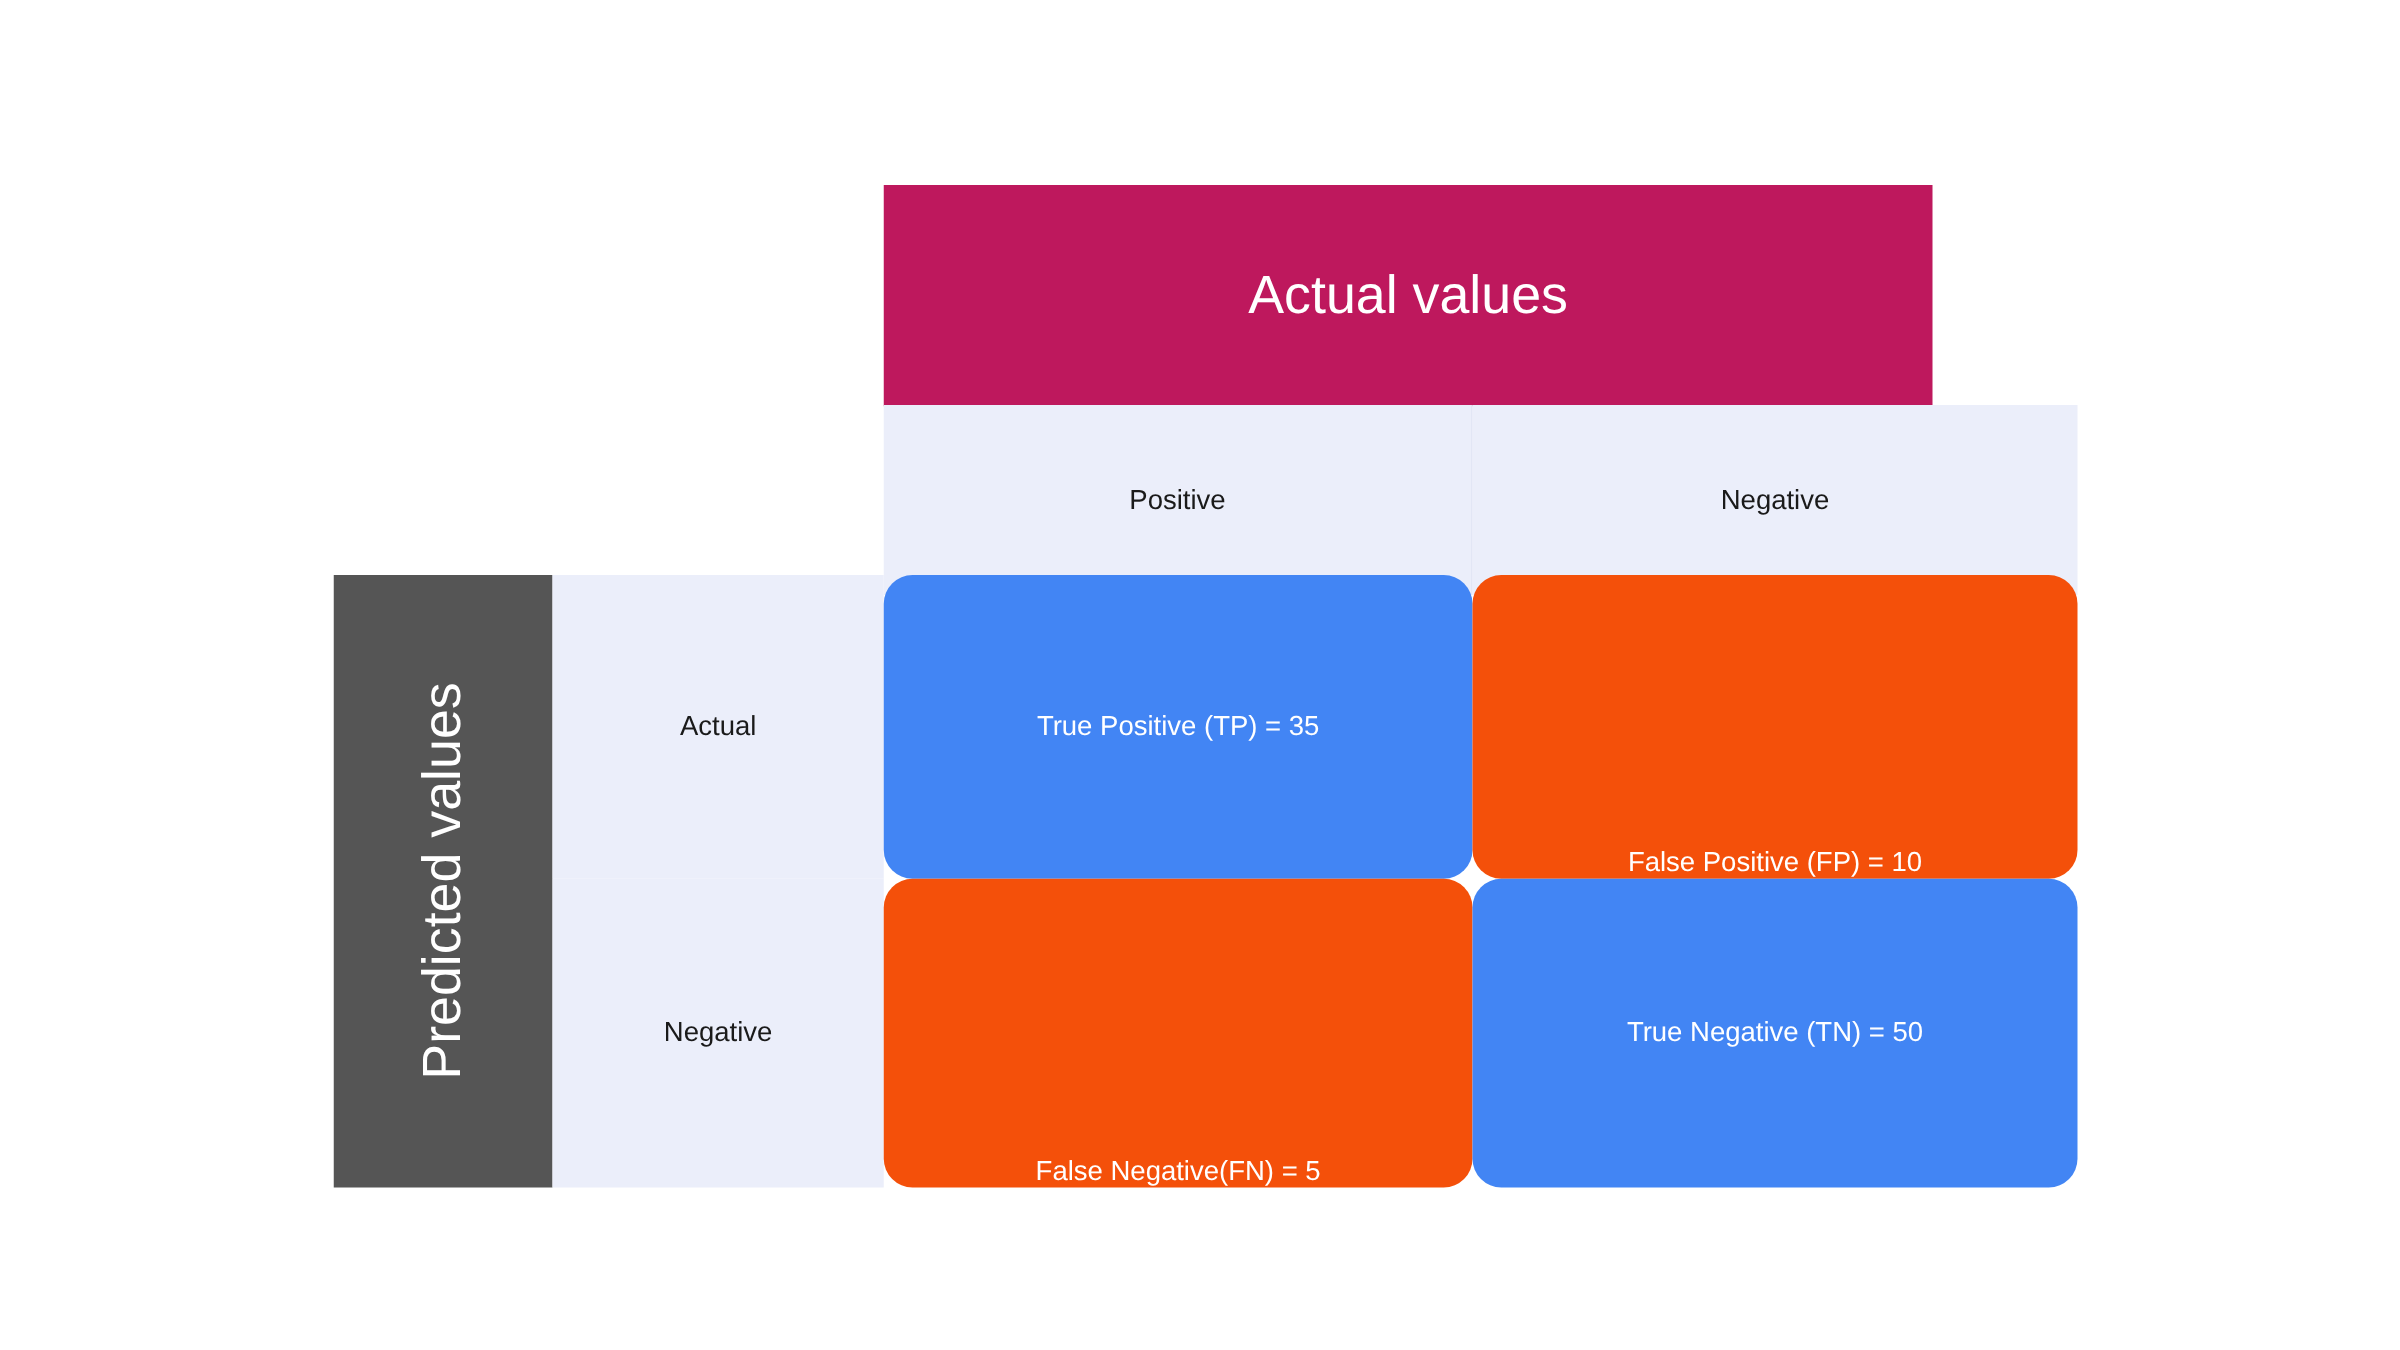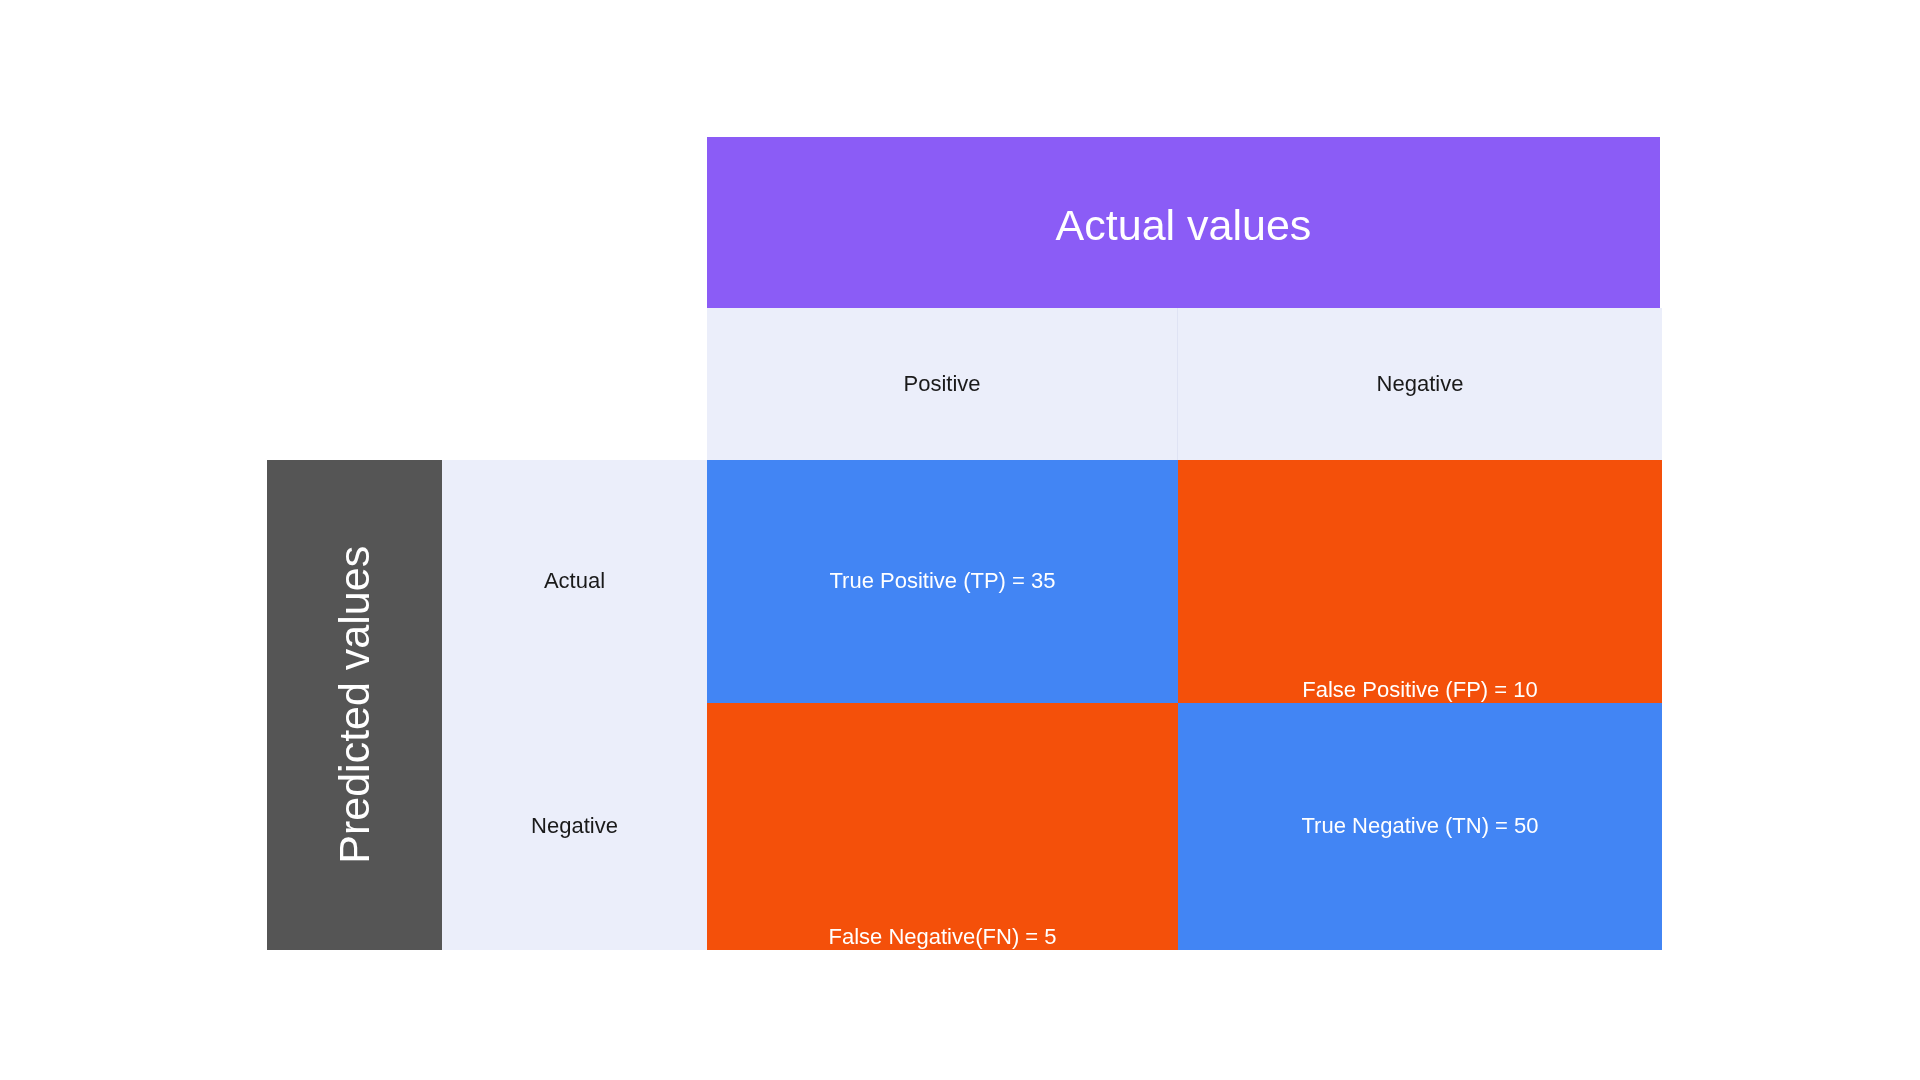--- a/index.html
+++ b/index.html
@@ -28,32 +28,32 @@
     display: flex;
     align-items: center;
     justify-content: center;
     text-align: center;
     line-height: 1.2;
   }
 
   
   #actual-values-header {
     left: 440px;
-    top: 6px;
-    width: 953px;
+    top: 17px;
+    width: 839px;
     height: 177px;
-    background: #8b5cf6;
+    background: #be185d;
     color: #ffffff;
     font-size: 43px;
     font-weight: 400;
   }
 
   
   .col-header {
-    top: 177px;
+    top: 193px;
     height: 152px;
     background: #ebeefa;
     color: #1a1a1a;
     font-size: 22px;
   }
   #col-header-positive {
     left: 440px;
     width: 471px;
     border-right: 1px solid #dfe3f4;
   }
@@ -92,20 +92,21 @@
   }
   #row-label-negative {
     top: 572px;
     height: 247px;
   }
 
   
   .quad {
     color: #ffffff;
     font-size: 22px;
+    border-radius: 23px;
   }
   .quad.left   { left: 440px; width: 471px; }
   .quad.right  { left: 911px; width: 484px; }
   .quad.top    { top: 329px;  height: 243px; }
   .quad.bottom { top: 572px;  height: 247px; }
 
   .quad.blue   { background: #4285f4; }
   .quad.orange { background: #f4500a; align-items: flex-end; }
 </style>
 </head>

